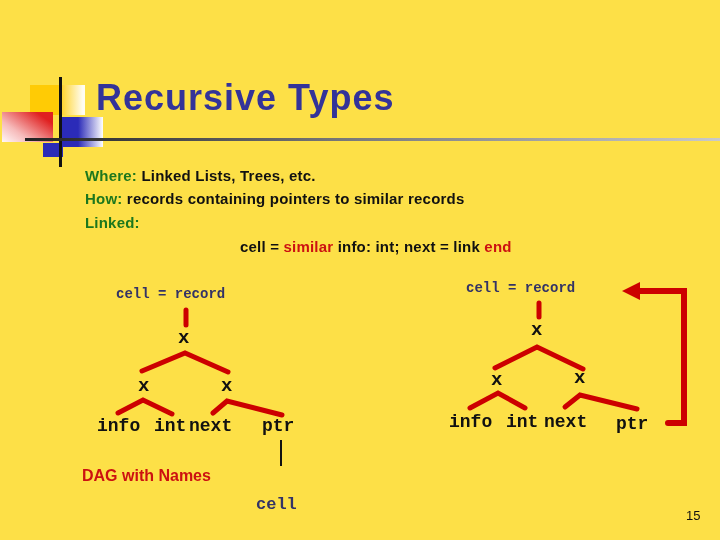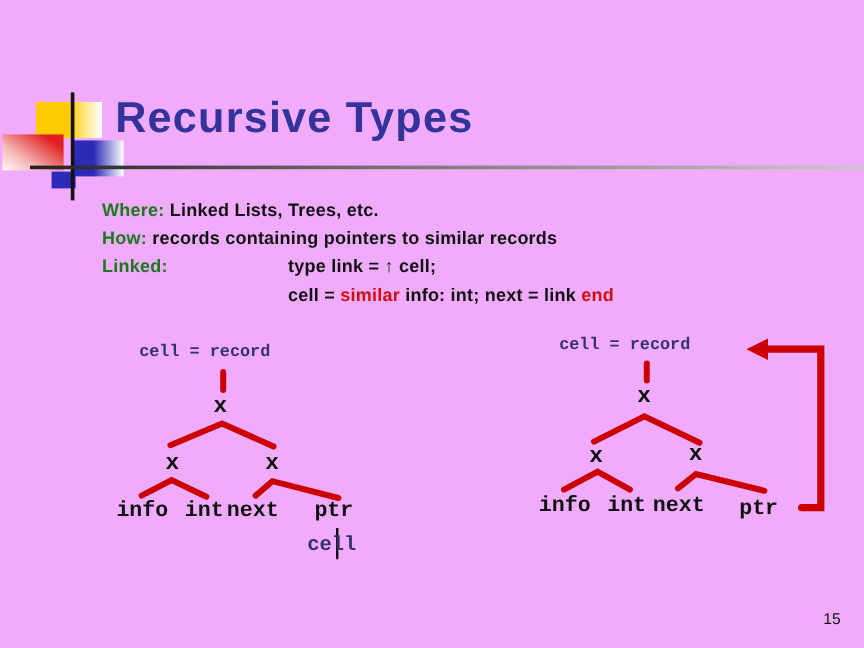--- a/index.html
+++ b/index.html
@@ -1,17 +1,17 @@
 <!DOCTYPE html>
 <html><head>
 <meta charset="utf-8">
 <style>
   html,body{margin:0;padding:0;background:#e8e8e8;}
   .slide{
-    position:relative;width:720px;height:540px;background:#f0abfc;
+    position:relative;width:720px;height:540px;background:#fde047;
     overflow:hidden;font-family:"Liberation Sans",sans-serif;
   }
   
   .deco-yellow{position:absolute;left:30px;top:85px;width:55px;height:30px;
     background:linear-gradient(to right,#ffcb05 50%,#fffdf2 96%);}
   .deco-red{position:absolute;left:2px;top:112px;width:51px;height:30px;
     background:linear-gradient(215deg,#e02020 18%,#f6baba 68%,#fff8f8 100%);}
   .deco-blue{position:absolute;left:60px;top:117px;width:43px;height:30px;
     background:linear-gradient(to right,#2b2bb8 42%,#ffffff 100%);}
   .deco-blue-sm{position:absolute;left:43px;top:143px;width:20px;height:14px;background:#2b2bb8;}
@@ -57,21 +57,20 @@
 
   <div class="bline" style="left:85px;top:168px;">
     <span class="green">Where:</span>
     <span>Linked Lists, Trees, etc.</span>
   </div>
   <div class="bline" style="left:85px;top:191px;">
     <span class="green">How:</span>
     <span>records containing pointers to similar records</span>
   </div>
   <div class="bline green" style="left:85px;top:215px;">Linked:</div>
-  <div class="bline" style="left:240px;top:215px;">type link = ↑ cell;</div>
   <div class="bline" style="left:240px;top:239px;">
     <span>cell = </span><span class="redtext">similar</span><span> info: int; next = link </span><span class="redtext">end</span>
   </div>
 
   <svg class="overlay" width="720" height="540" viewBox="0 0 720 540">
     <g stroke="#cc0000" stroke-width="5" fill="none" stroke-linecap="round" stroke-linejoin="miter">
 
       <path d="M186 310 L186 325"></path>
       <path d="M142 371 L185 353 L228 372"></path>
       <path d="M118 413 L143 400 L172 414"></path>
@@ -90,21 +89,22 @@
   </svg>
 
   <span class="mono hdr mono-navy" style="left:116px;top:287px;">cell = record</span>
   <span class="mono xnode" style="left:178px;top:329px;">x</span>
   <span class="mono xnode" style="left:138px;top:377px;">x</span>
   <span class="mono xnode" style="left:221px;top:377px;">x</span>
   <span class="mono leaf" style="left:97px;top:417px;">info</span>
   <span class="mono leaf" style="left:154px;top:417px;">int</span>
   <span class="mono leaf" style="left:189px;top:417px;">next</span>
   <span class="mono leaf" style="left:262px;top:417px;">ptr</span>
-  <span class="mono celltarget mono-navy" style="left:256px;top:446px;text-align:right;">cell</span>
+  <span class="mono celltarget mono-navy" style="left:256px;top:496px;text-align:right;">cell</span>
+  <div class="caption" style="left:82px;top:467px;font-size:16px;">DAG with Names</div>
 
   <span class="mono hdr mono-navy" style="left:466px;top:281px;">cell = record</span>
   <span class="mono xnode" style="left:531px;top:321px;">x</span>
   <span class="mono xnode" style="left:491px;top:371px;">x</span>
   <span class="mono xnode" style="left:574px;top:369px;">x</span>
   <span class="mono leaf" style="left:449px;top:413px;">info</span>
   <span class="mono leaf" style="left:506px;top:413px;">int</span>
   <span class="mono leaf" style="left:544px;top:413px;">next</span>
   <span class="mono leaf" style="left:616px;top:415px;">ptr</span>
 

